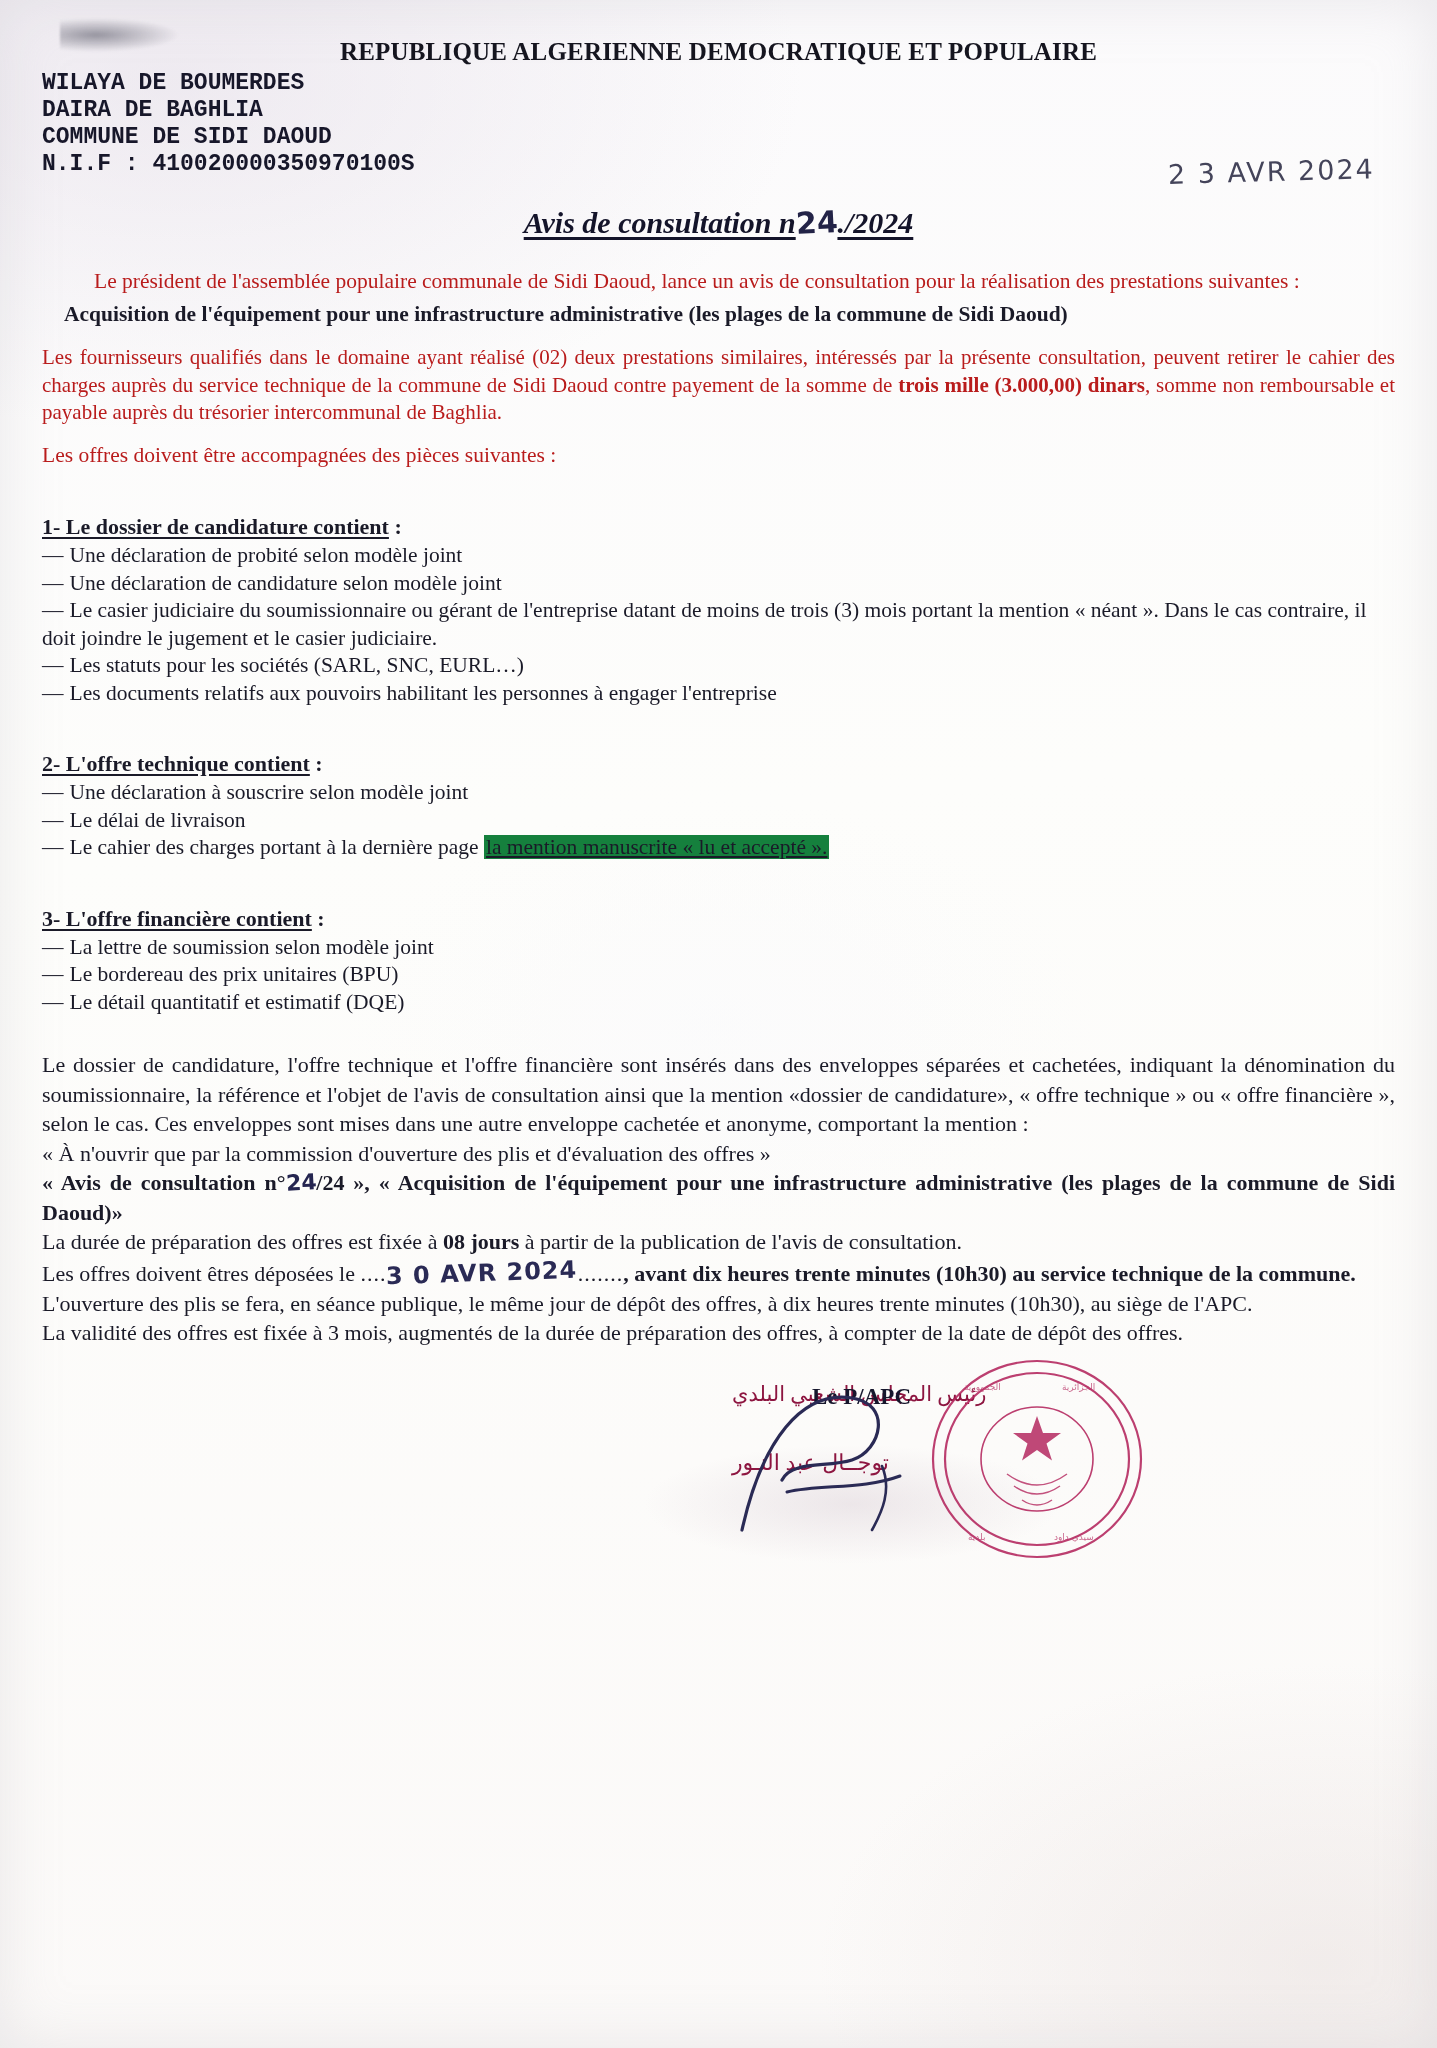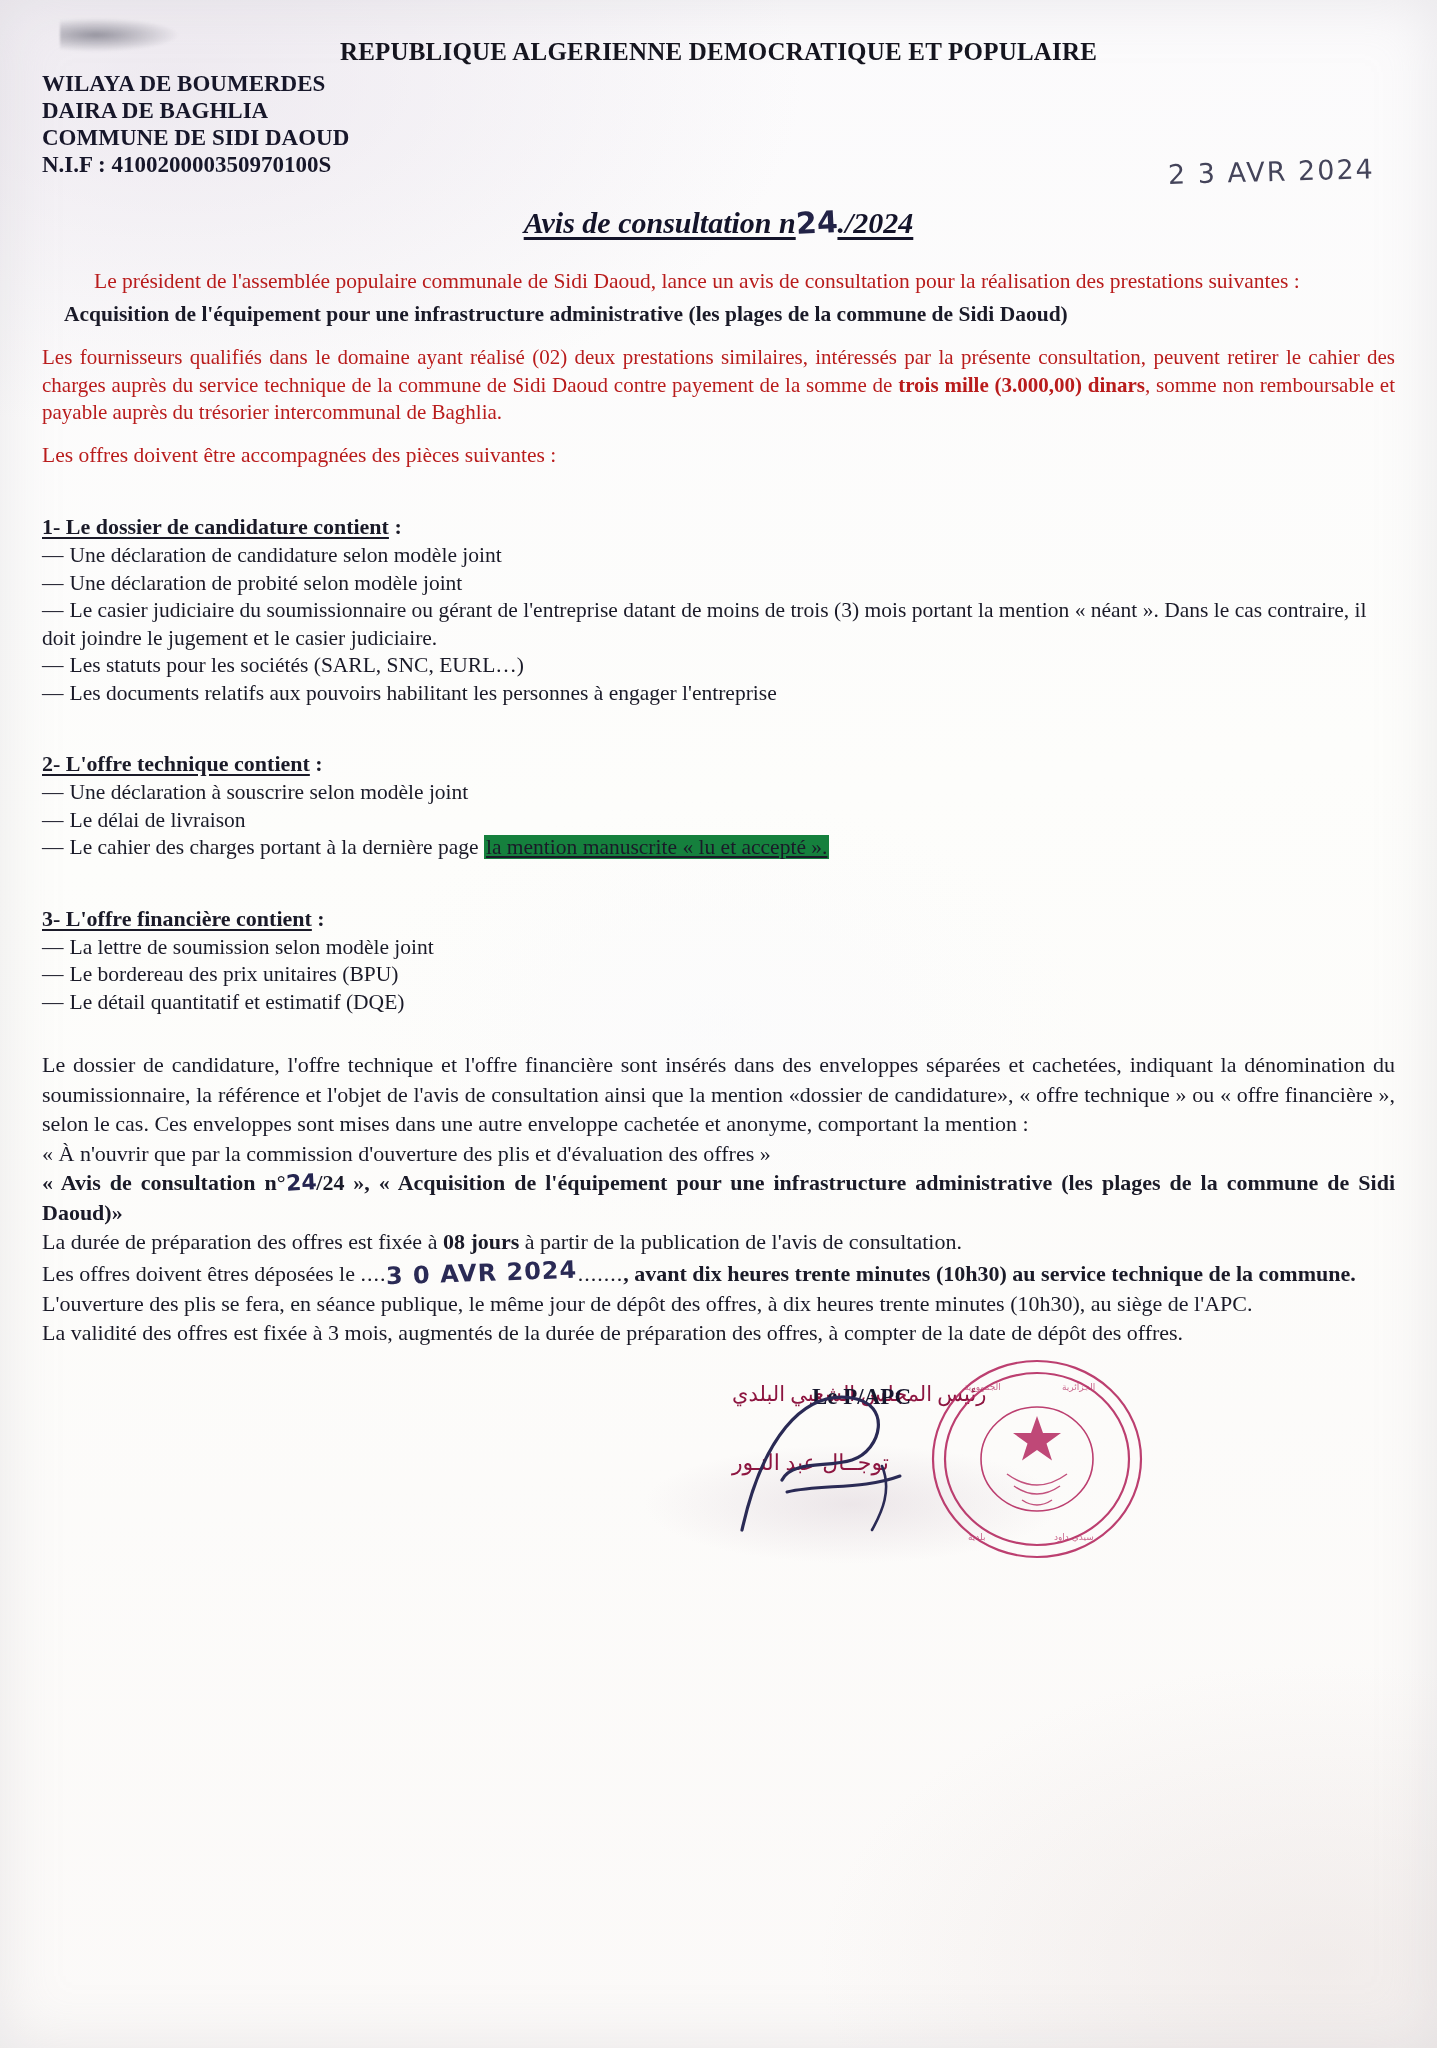--- a/index.html
+++ b/index.html
@@ -48,21 +48,21 @@
     margin: 38px 0 0 0;
     color: #15151f;
   }
   .hdr-lines {
     margin-top: 4px;
     font-weight: bold;
     font-size: 23px;
     line-height: 1.18;
     color: #17172a;
   }
-  .hdr-lines div { white-space: nowrap; }
+  .hdr-lines div { white-space: nowrap; font-family: Liberation Mono, monospace; }
 
   .date-stamp {
     position: absolute;
     right: 62px;
     top: 118px;
     font-family: "DejaVu Sans", sans-serif;
     font-size: 27px;
     letter-spacing: 2px;
     color: #2b2b44;
     transform: rotate(-1.6deg);
@@ -259,22 +259,22 @@
 
     <div class="para para-small">
       <span>Les fournisseurs qualifiés dans le domaine ayant réalisé (02) deux  prestations similaires, intéressés par la présente consultation, peuvent retirer le cahier des charges auprès du service technique de la commune de Sidi Daoud contre payement de la somme de </span><span class="bold">trois mille (3.000,00) dinars</span><span>, somme non remboursable et payable auprès du trésorier intercommunal de Baghlia.</span>
     </div>
 
     <div class="para">Les offres doivent être accompagnées des pièces suivantes :</div>
 
     <div class="sec-head-wrap">
       <span class="sec-head">1- Le dossier de candidature contient</span><span class="colon"> :</span>
       <ul class="items">
+        <li><span class="dash">—</span><span>Une déclaration de probité selon modèle joint</span></li>
         <li><span class="dash">—</span><span>Une déclaration de candidature selon modèle joint</span></li>
-        <li><span class="dash">—</span><span>Une déclaration de probité selon modèle joint</span></li>
         <li><span class="dash">—</span><span>Le casier judiciaire du soumissionnaire ou gérant de l'entreprise datant de moins de trois (3) mois portant la mention « néant ». Dans le cas contraire, il doit joindre le jugement et le casier judiciaire.</span></li>
         <li><span class="dash">—</span><span>Les statuts pour les sociétés (SARL, SNC, EURL…)</span></li>
         <li><span class="dash">—</span><span>Les documents relatifs aux pouvoirs habilitant les personnes à engager l'entreprise</span></li>
       </ul>
     </div>
 
     <div class="sec-head-wrap">
       <span class="sec-head">2- L'offre technique contient</span><span class="colon"> :</span>
       <ul class="items">
         <li><span class="dash">—</span><span>Une déclaration à souscrire selon modèle joint</span></li>

